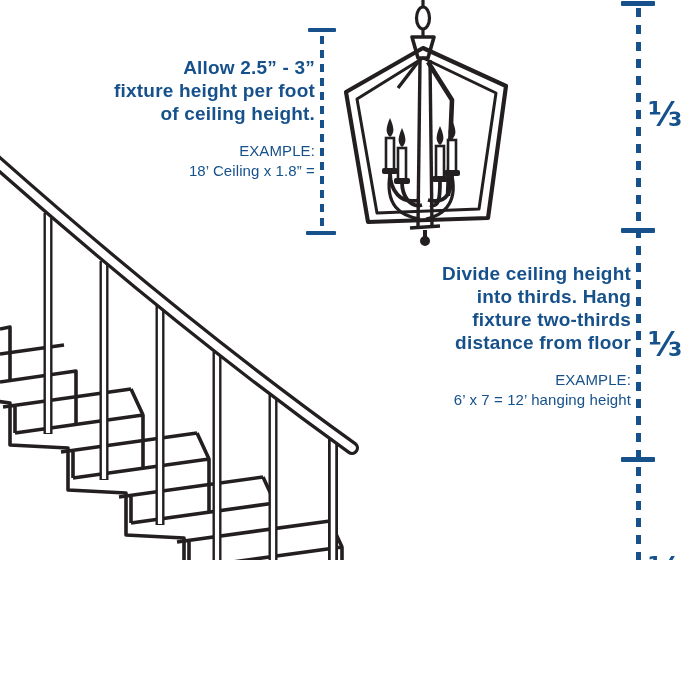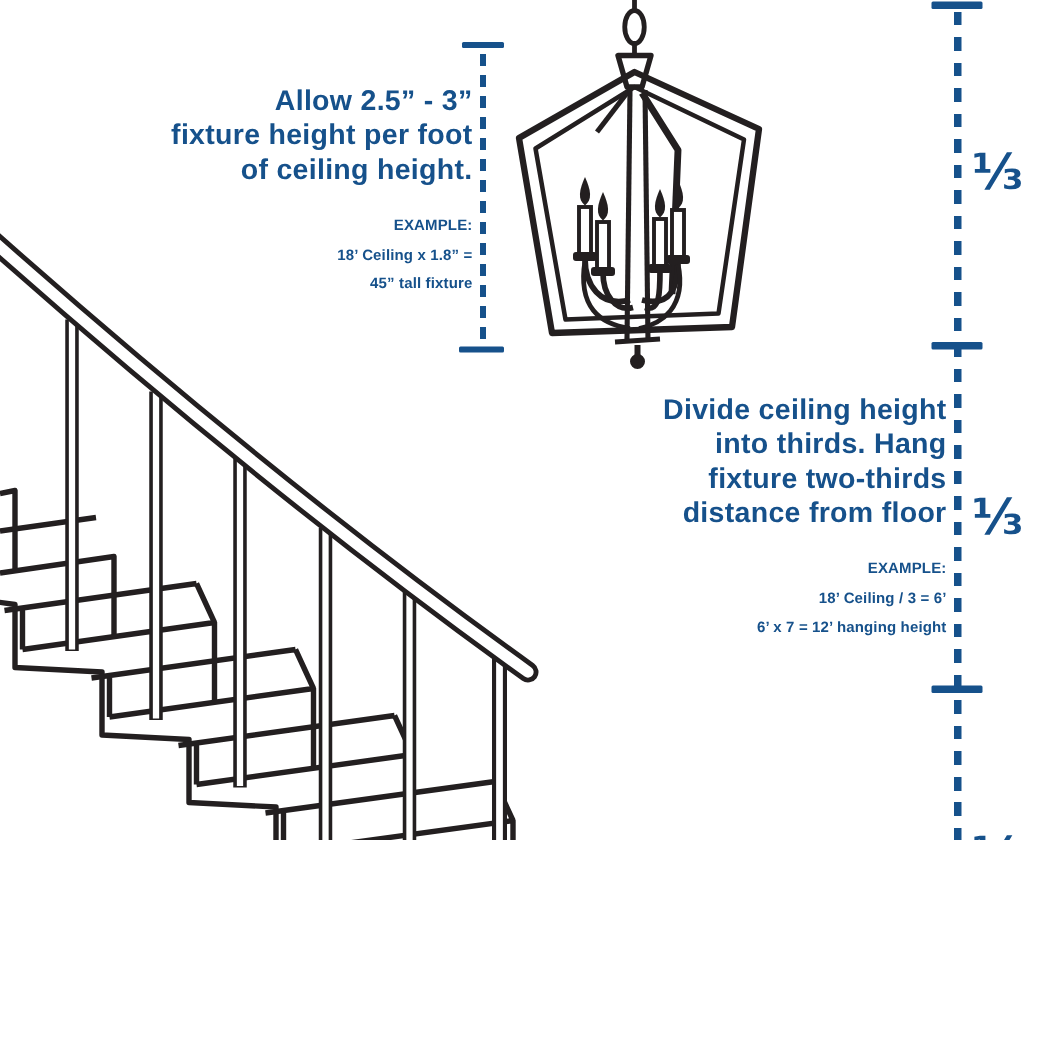--- a/index.html
+++ b/index.html
@@ -6,21 +6,21 @@
     --accent:#16518B;
     --line:#231F20;
   }
   html,body{margin:0;padding:0;background:#fff;}
   .canvas{
     position:relative;width:700px;height:560px;background:#fff;overflow:hidden;
     font-family:"Liberation Sans",sans-serif;
   }
   .tip{position:absolute;text-align:right;color:var(--accent);}
   .tip-line{font-size:19px;line-height:23px;font-weight:700;letter-spacing:.2px;}
-  .ex{font-size:10px;line-height:19.5px;font-weight:700;letter-spacing:.1px;}
+  .ex{font-size:15px;line-height:19.5px;font-weight:400;letter-spacing:.1px;}
   .ex-label{margin-top:16px;}
   .dash-v{
     position:absolute;width:4px;
     background:repeating-linear-gradient(to bottom,var(--accent) 0 8px,transparent 8px 14px);
   }
   .dash-v.thick{width:5px;background:repeating-linear-gradient(to bottom,var(--accent) 0 9px,transparent 9px 17px);}
   .xbar{position:absolute;background:var(--accent);border-radius:1px;}
   .fraction{
     position:absolute;color:var(--accent);font-family:"DejaVu Sans",sans-serif;
     font-weight:700;font-size:33px;line-height:33px;
@@ -131,30 +131,28 @@
       <circle cx="85" cy="241" r="3" fill="#231F20"></circle>
     </g>
   </svg>
 
   <div class="tip" style="top:56px;right:385px;width:280px">
     <div class="tip-line">Allow 2.5” - 3”</div>
     <div class="tip-line">fixture height per foot</div>
     <div class="tip-line">of ceiling height.</div>
     <div class="ex ex-label">EXAMPLE:</div>
     <div class="ex">18’ Ceiling x 1.8” =</div>
-    <div class="ex">45” tall fixture</div>
   </div>
 
   <div class="tip" style="top:262px;right:69px;width:300px">
     <div class="tip-line">Divide ceiling height</div>
     <div class="tip-line">into thirds. Hang</div>
     <div class="tip-line">fixture two-thirds</div>
     <div class="tip-line">distance from floor</div>
     <div class="ex ex-label">EXAMPLE:</div>
-    <div class="ex">18’ Ceiling / 3 = 6’</div>
     <div class="ex">6’ x 7 = 12’ hanging height</div>
   </div>
 
   <div>
     <div class="xbar" style="left:308px;top:28px;width:28px;height:4px"></div>
     <div class="dash-v" style="left:320px;top:36px;height:194px"></div>
     <div class="xbar" style="left:306px;top:231px;width:30px;height:4px"></div>
   </div>
 
   <div>

